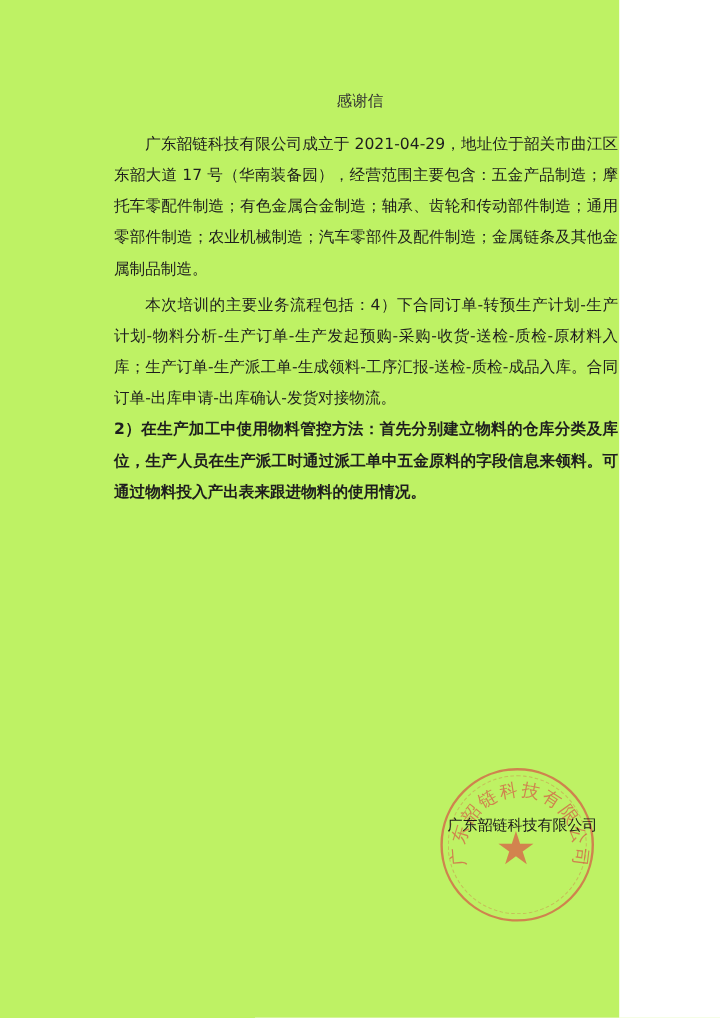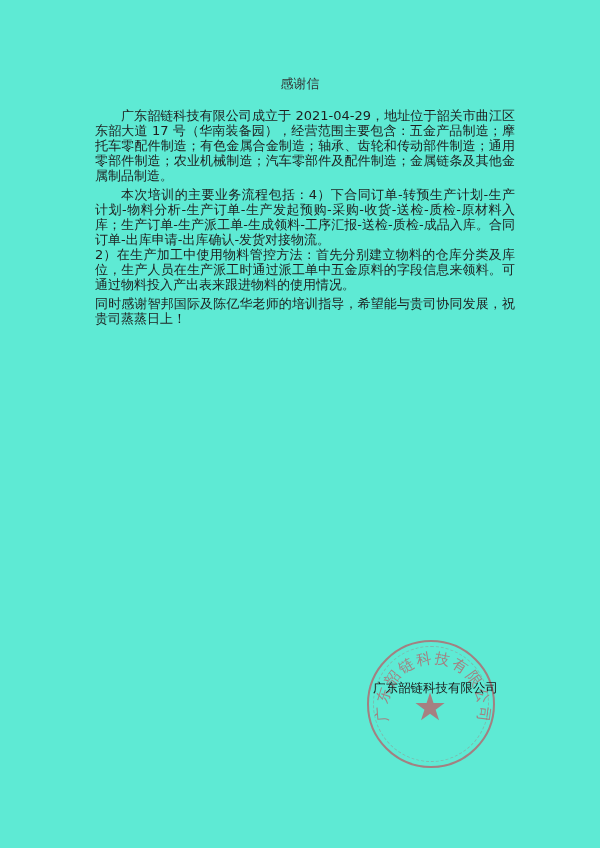--- a/index.html
+++ b/index.html
@@ -11,52 +11,53 @@
       width: 600px;
       height: 848px;
       position: relative;
       overflow: hidden;
       font-family: "DejaVu Sans", "Liberation Sans", sans-serif;
       color: #1e1e1e;
     }
     .page {
       position: absolute;
       left: 0; top: 0;
-      width: 600px; height: 848px;
-      background: #5eead4;
+      width: 516px; height: 848px;
+      background: #bef264;
     }
     .title {
       position: absolute;
       top: 75px;
       left: 0;
       width: 600px;
       text-align: center;
       font-size: 13px;
       color: #333;
       letter-spacing: 0px;
     }
     .body-text {
       position: absolute;
       left: 95px;
       width: 420px;
       top: 108px;
       font-size: 13px;
-      line-height: 15px;
+      line-height: 26px;
       text-align: justify;
     }
     .para {
       margin: 0;
       padding: 0;
       text-indent: 26px;
     }
     .para.noindent {
       text-indent: 0;
     }
     .para + .para {
       margin-top: 0;
+      font-weight: bold;
     }
     .gap {
       height: 4px;
     }
     .stamp {
       position: absolute;
       left: 367px;
       top: 640px;
       width: 128px;
       height: 128px;
@@ -104,21 +105,20 @@
 <div class="page">
 
   <div class="title">感谢信</div>
 
   <div class="body-text">
     <p class="para">广东韶链科技有限公司成立于 2021-04-29，地址位于韶关市曲江区东韶大道 17 号（华南装备园），经营范围主要包含：五金产品制造；摩托车零配件制造；有色金属合金制造；轴承、齿轮和传动部件制造；通用零部件制造；农业机械制造；汽车零部件及配件制造；金属链条及其他金属制品制造。</p>
     <div class="gap"></div>
     <p class="para">本次培训的主要业务流程包括：4）下合同订单-转预生产计划-生产计划-物料分析-生产订单-生产发起预购-采购-收货-送检-质检-原材料入库；生产订单-生产派工单-生成领料-工序汇报-送检-质检-成品入库。合同订单-出库申请-出库确认-发货对接物流。</p>
     <p class="para noindent">2）在生产加工中使用物料管控方法：首先分别建立物料的仓库分类及库位，生产人员在生产派工时通过派工单中五金原料的字段信息来领料。可通过物料投入产出表来跟进物料的使用情况。</p>
     <div class="gap"></div>
-    <p class="para noindent">同时感谢智邦国际及陈亿华老师的培训指导，希望能与贵司协同发展，祝贵司蒸蒸日上！</p>
   </div>
 
   <div class="stamp">
     <div class="stamp-inner"></div>
     <svg width="128" height="128" viewBox="0 0 128 128">
       <defs>
         <path id="arcPath" d="M 22 86 A 46 46 0 1 1 106 86" fill="none"></path>
       </defs>
       <text font-size="15" fill="rgba(220,40,60,0.55)" font-family="DejaVu Serif, serif" letter-spacing="2">
         <textPath href="#arcPath" startOffset="4%">广东韶链科技有限公司</textPath>

